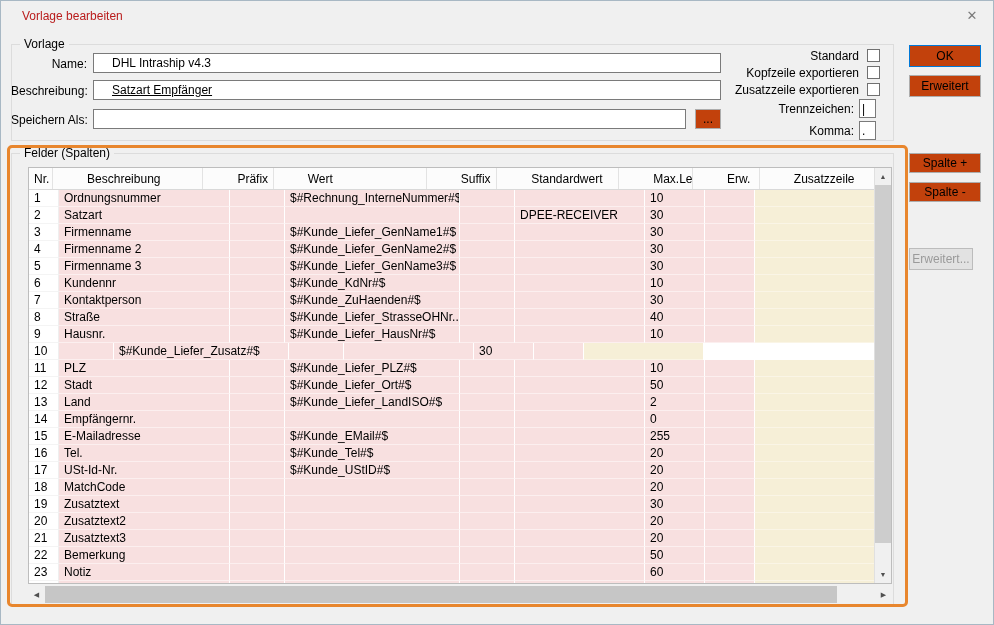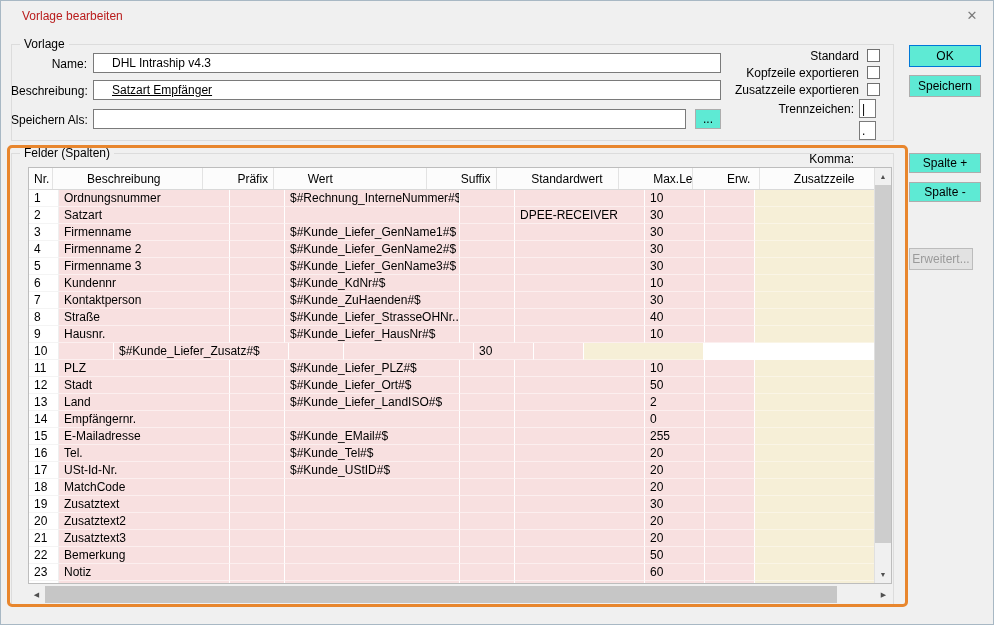--- a/index.html
+++ b/index.html
@@ -15,21 +15,21 @@
   
   .group { position:absolute; border:1px solid #dcdcdc; }
   .group-label { position:absolute; top:-8px; left:8px; background:#f0f0f0; padding:0 4px; white-space:nowrap; }
 
   .lbl { position:absolute; white-space:nowrap; }
   .r { text-align:right; }
 
   .txt { position:absolute; background:#fff; border:1px solid #7a7a7a; height:20px; padding:0 18px; font-family:"Liberation Sans",sans-serif; font-size:12px; }
   .mini { width:17px; height:19px; padding:0 2px; }
 
-  .btn { position:absolute; background:#5eead4; border:1px solid #adadad; text-align:center; line-height:20px; cursor:pointer; font-family:"Liberation Sans",sans-serif; font-size:12px; }
+  .btn { position:absolute; background:#c2410c; border:1px solid #adadad; text-align:center; line-height:20px; cursor:pointer; font-family:"Liberation Sans",sans-serif; font-size:12px; }
   .btn.default { border-color:#0078d7; }
   .btn.disabled { background:#e2e2e2; border-color:#bcbcbc; color:#9a9a9a; cursor:default; }
 
   .cb { position:absolute; width:13px; height:13px; appearance:none; -webkit-appearance:none; background:#fff; border:1px solid #707070; }
 
   .orange { position:absolute; left:6px; top:144px; width:901px; height:462px; border:3px solid #e8862d; border-radius:5px; pointer-events:none; z-index:5; }
 
   
   .table { position:absolute; left:27px; top:166px; width:864px; height:417px; background:#fff; border:1px solid #bdbdbd; display:flex; overflow:hidden; }
   .tmain { width:845px; }
@@ -81,25 +81,25 @@
 
   <span class="lbl r" style="left:660px; top:65px; width:198px;">Kopfzeile exportieren</span>
   <input type="checkbox" class="cb" style="left: 866px; top: 65px;">
 
   <span class="lbl r" style="left:660px; top:82px; width:198px;">Zusatzzeile exportieren</span>
   <input type="checkbox" class="cb" style="left: 866px; top: 82px;">
 
   <span class="lbl r" style="left:660px; top:101px; width:193px;">Trennzeichen:</span>
   <input class="txt mini" style="left: 858px; top: 98px;" value="|">
 
-  <span class="lbl r" style="left:660px; top:123px; width:193px;margin-top:28px;">Komma:</span>
+  <span class="lbl r" style="left:660px; top:123px; width:193px;">Komma:</span>
   <input class="txt mini" style="left: 858px; top: 120px;" value=".">
 
   <button class="btn default" style="left:908px; top:44px; width:72px; height:22px;">OK</button>
-  <button class="btn" style="left:908px; top:74px; width:72px; height:22px;">Speichern</button>
+  <button class="btn" style="left:908px; top:74px; width:72px; height:22px;">Erweitert</button>
   <button class="btn" style="left:908px; top:152px; width:72px; height:20px; line-height:18px;">Spalte +</button>
   <button class="btn" style="left:908px; top:181px; width:72px; height:20px; line-height:18px;">Spalte -</button>
   <button class="btn disabled" style="left:908px; top:247px; width:64px; height:22px;" aria-disabled="true">Erweitert...</button>
 
   <div class="group" style="left:10px; top:152px; width:883px; height:452px;">
     <span class="group-label">Felder (Spalten)</span>
   </div>
   <div class="orange"></div>
 
   <div class="table">

